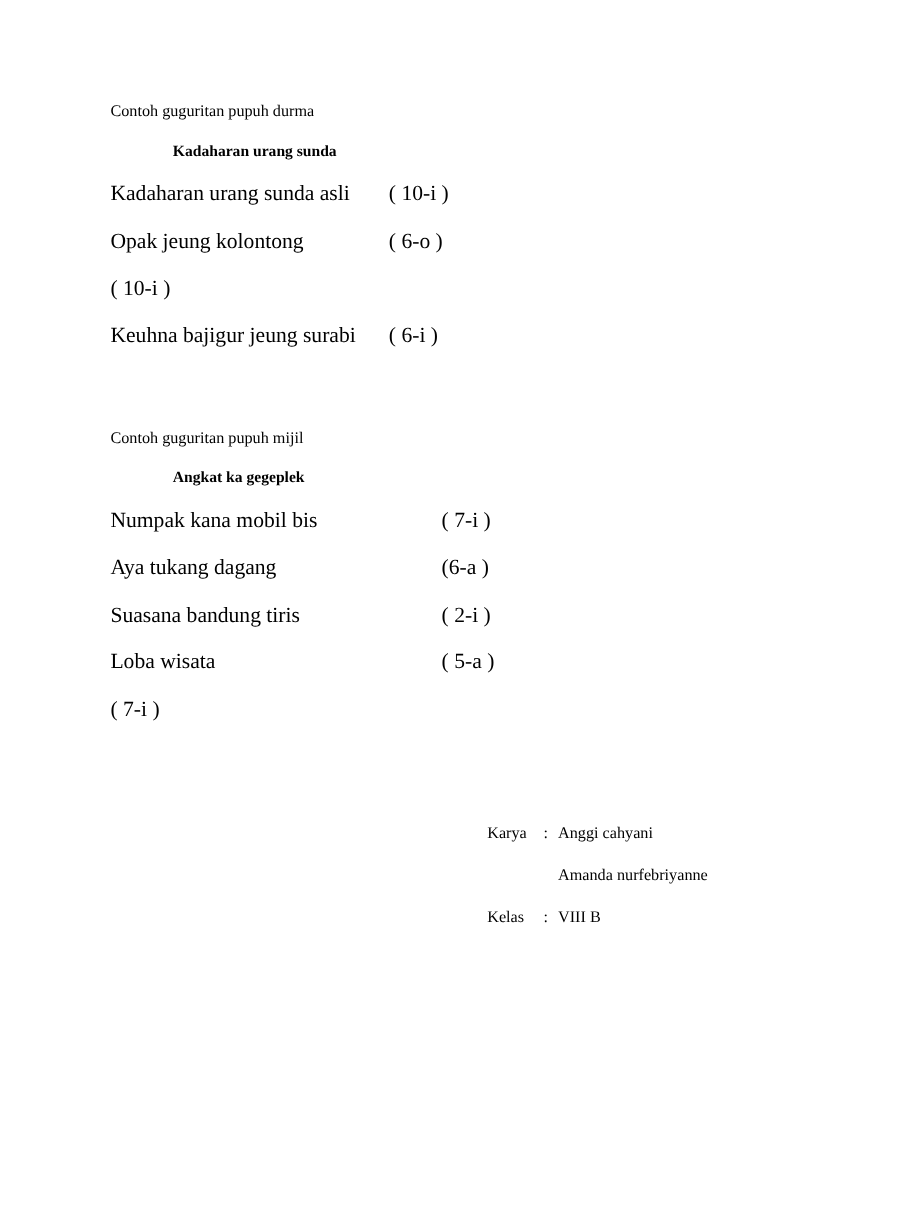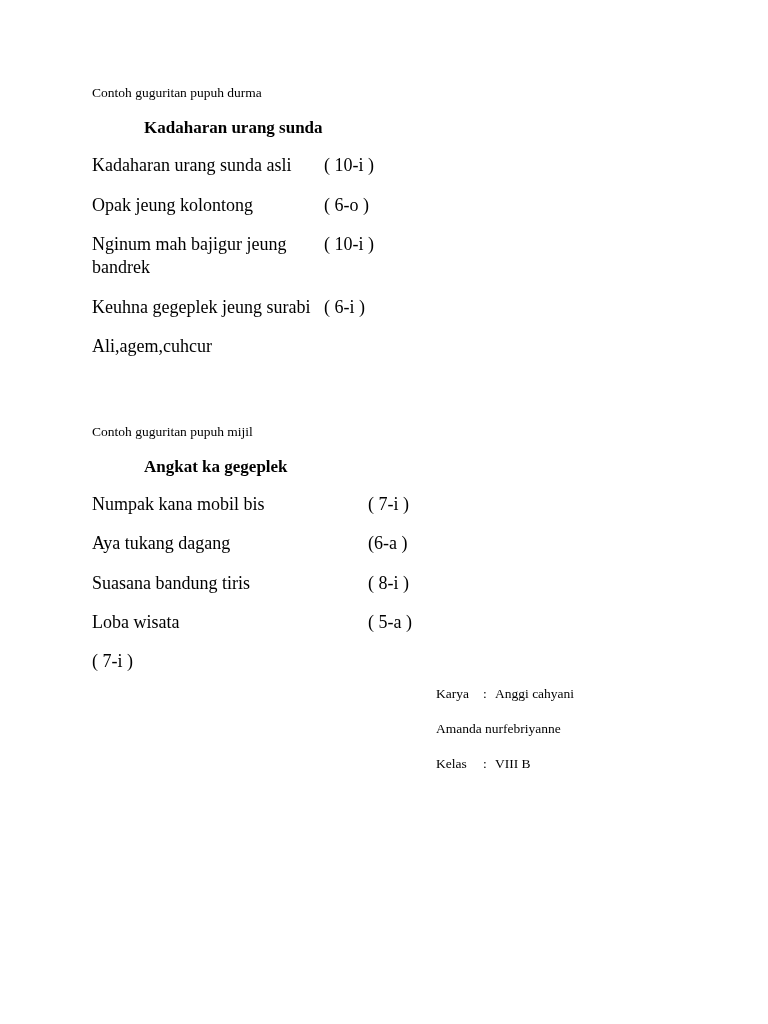--- a/index.html
+++ b/index.html
@@ -27,21 +27,21 @@
     left: 92px;
     top: 84px;
     width: 600px;
   }
   .intro-line {
     font-size: 13.5px;
     line-height: 1.35;
     margin-bottom: 16px;
   }
   .poem-title {
-    font-size: 17px;
+    font-size: 13px;
     font-weight: bold;
     margin-left: 52px;
     margin-bottom: 16px;
   }
   .verse-row {
     display: flex;
     font-size: 18px;
     margin-bottom: 16px;
     line-height: 1.3;
   }
@@ -53,33 +53,34 @@
   }
   
   .sec1 .verse-text { width: 232px; }
   .sec2 .verse-text { width: 276px; }
 
   .gap {
     height: 48px;
   }
   .signature {
     position: absolute;
-    left: 436px;
+    left: 406px;
     top: 685px;
     font-size: 13.5px;
     line-height: 1.35;
   }
   .sig-row {
     display: flex;
     margin-bottom: 17px;
   }
   .sig-label { width: 47px; display: inline-block; }
   .sig-sep { width: 12px; display: inline-block; }
   .sig-value { display: inline-block; }
   .sig-row-indent {
+    margin-left: 59px;
     margin-bottom: 17px;
   }
 </style>
 </head>
 <body>
 
 <div class="page">
   <div class="content">
 
     <div class="section sec1">
@@ -88,50 +89,45 @@
 
       <div class="verse-row">
         <span class="verse-text">Kadaharan urang sunda asli</span>
         <span class="verse-meter">( 10-i )</span>
       </div>
       <div class="verse-row">
         <span class="verse-text">Opak jeung kolontong</span>
         <span class="verse-meter">( 6-o )</span>
       </div>
       <div class="verse-row">
-        <span class="verse-text">Nginum mah bajigur jeung bandrek</span>
         <span class="verse-meter">( 10-i )</span>
       </div>
       <div class="verse-row">
-        <span class="verse-text">Keuhna gegeplek jeung surabi</span>
+        <span class="verse-text">Keuhna bajigur jeung surabi</span>
         <span class="verse-meter">( 6-i )</span>
-      </div>
-      <div class="verse-row">
-        <span class="verse-text">Ali,agem,cuhcur</span>
-        <span class="verse-meter"></span>
       </div>
     </div>
 
     <div class="gap"></div>
 
     <div class="section sec2">
       <div class="intro-line">Contoh guguritan pupuh mijil</div>
       <div class="poem-title">Angkat ka gegeplek</div>
 
       <div class="verse-row">
         <span class="verse-text">Numpak kana mobil bis</span>
         <span class="verse-meter">( 7-i )</span>
       </div>
       <div class="verse-row">
         <span class="verse-text">Aya tukang dagang</span>
         <span class="verse-meter">(6-a )</span>
       </div>
       <div class="verse-row">
         <span class="verse-text">Suasana bandung tiris</span>
-        <span class="verse-meter">( 8-i )</span>
+        <span class="verse-meter">( 2-i )</span>
       </div>
       <div class="verse-row">
         <span class="verse-text">Loba wisata</span>
         <span class="verse-meter">( 5-a )</span>
       </div>
       <div class="verse-row">
         <span class="verse-meter">( 7-i )</span>
       </div>
     </div>
   </div>

